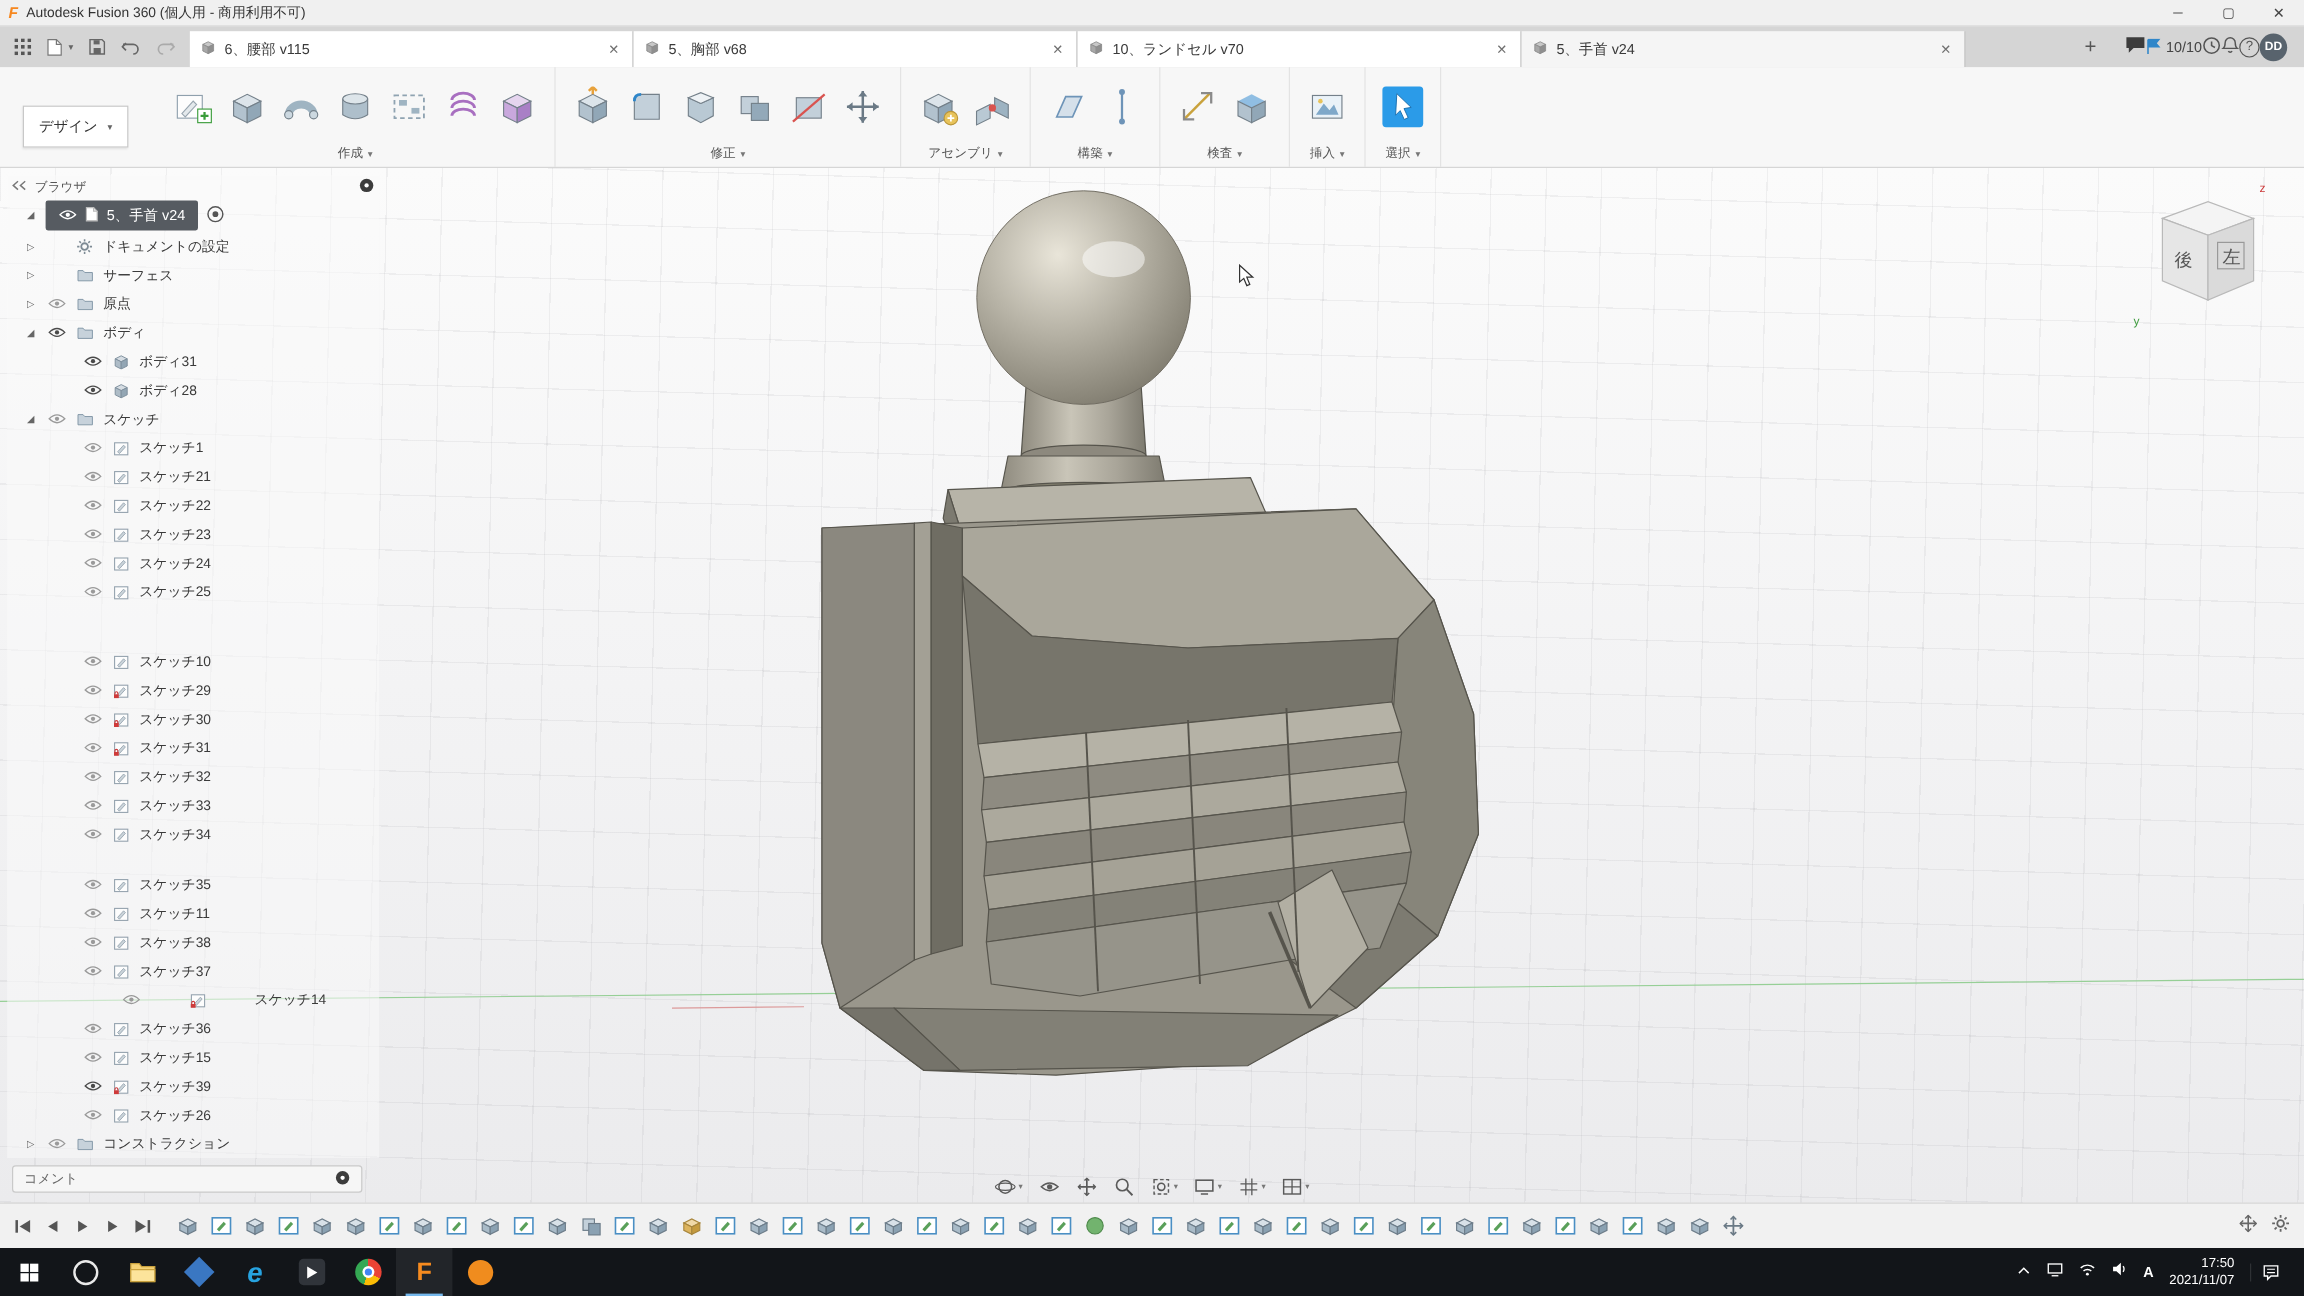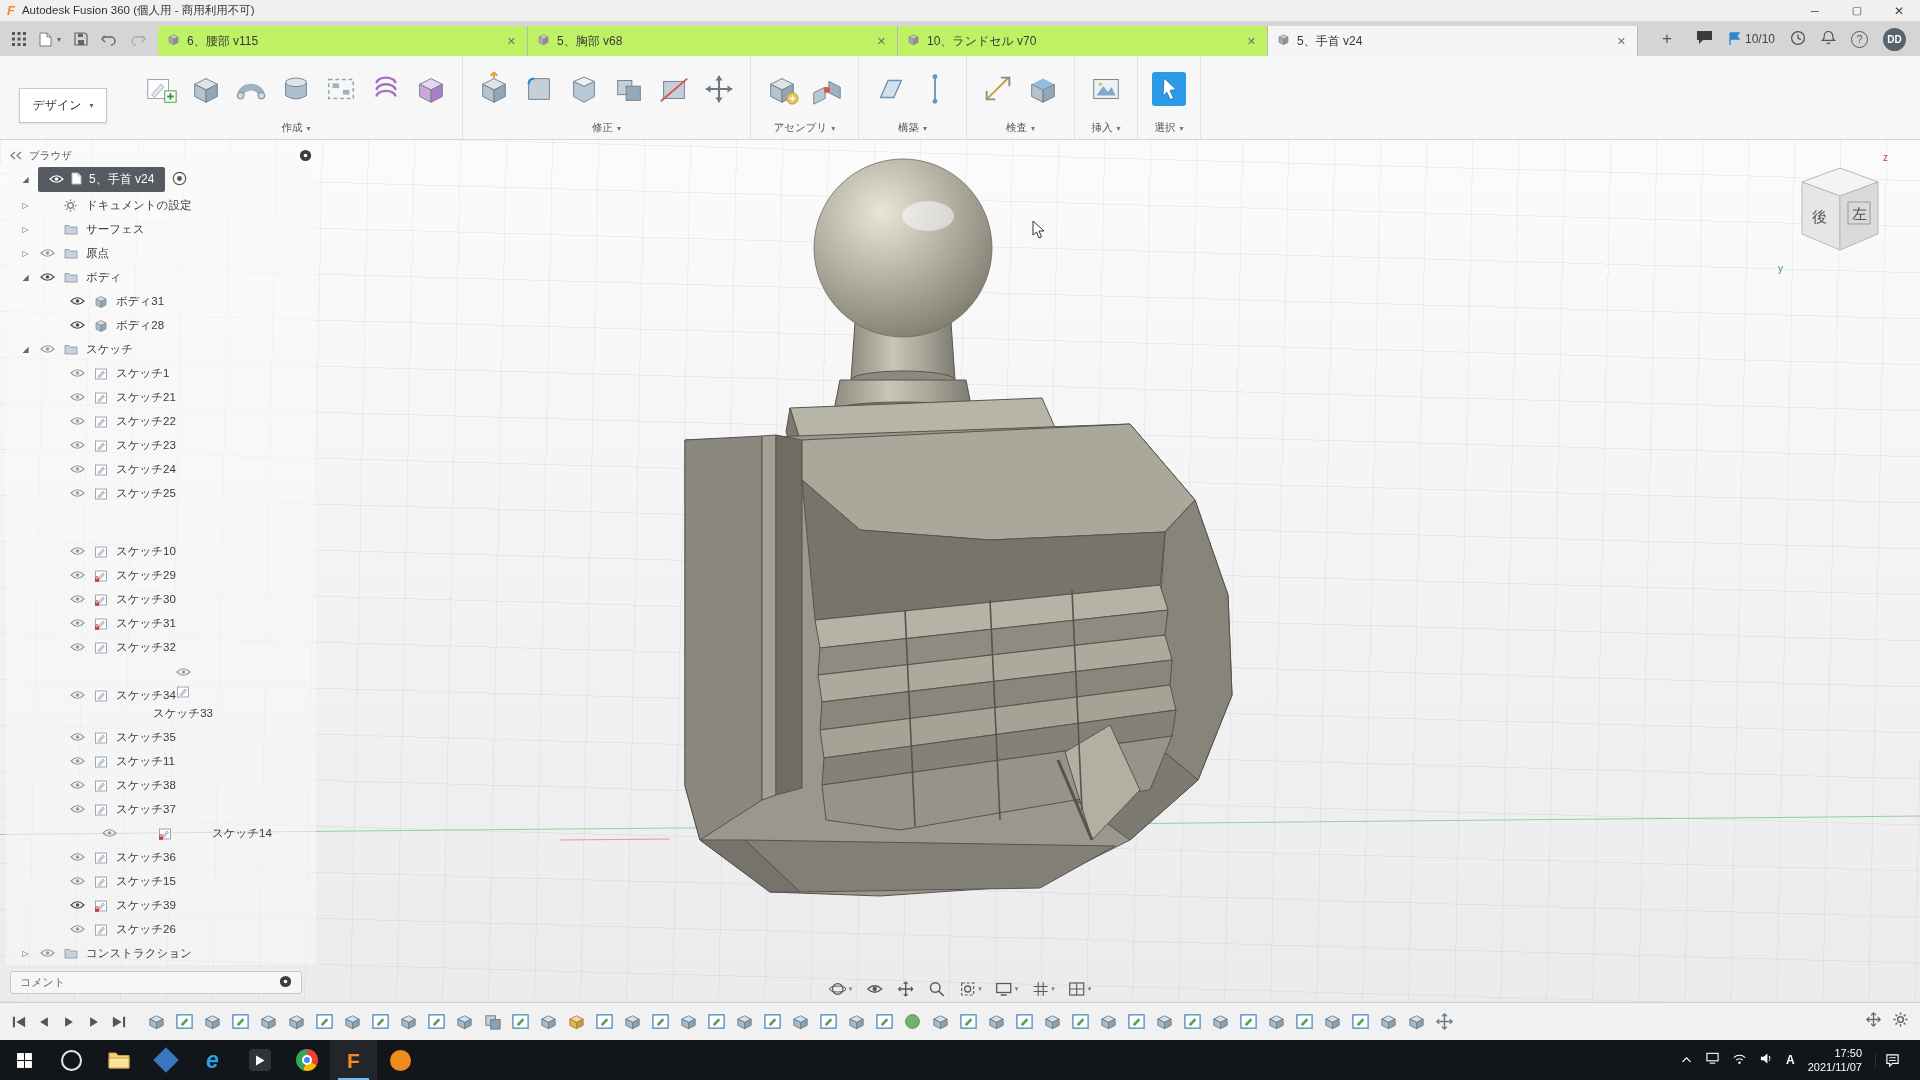--- a/index.html
+++ b/index.html
@@ -12,26 +12,26 @@
   .winbtns{margin-left:auto;display:flex;height:100%}
   .winbtn{width:42px;display:flex;align-items:center;justify-content:center;font-size:11px;color:#444}
   .winbtn.close{font-size:12px}
 
   
   .tabbar{flex:0 0 34px;background:#d5d5d5;display:flex;align-items:stretch}
   .qat{display:flex;align-items:center;gap:13px;padding:0 12px;color:#555}
   .qat svg{display:block}
   .qat .caret{font-size:8px;color:#666;margin-left:-8px}
   .doc-tabs{display:flex;align-items:flex-end;flex:1;overflow:hidden}
-  .dtab{width:370px;height:30px;background:#bef264;border-right:1px solid #b9b9b9;display:flex;align-items:center;gap:7px;padding:0 9px;font-size:12px;color:#3a3a3a}
+  .dtab{width:370px;height:30px;background:#ffffff;border-right:1px solid #b9b9b9;display:flex;align-items:center;gap:7px;padding:0 9px;font-size:12px;color:#3a3a3a}
   .dtab.active{background:#f5f5f5}
   .dtab-label{flex:1;overflow:hidden;white-space:nowrap;text-overflow:ellipsis}
   .dtab-x{color:#707070;font-size:11px;padding:0 2px}
   .tabplus{width:30px;display:flex;align-items:center;justify-content:center;font-size:17px;color:#555}
-  .tabstrip-right{display:flex;align-items:center;gap:15px;padding:0 14px;color:#444;font-size:12px}
+  .tabstrip-right{display:flex;align-items:center;gap:0;padding:0 14px;color:#444;font-size:12px}
   .jobwrap{display:flex;align-items:center;gap:4px}
   .avatar{width:23px;height:23px;border-radius:50%;background:#58636d;color:#fff;font-size:10px;font-weight:bold;display:flex;align-items:center;justify-content:center}
   .helpq{width:17px;height:17px;border-radius:50%;border:1.4px solid #555;display:flex;align-items:center;justify-content:center;font-size:11px;color:#555}
 
   
   .ribbon{flex:0 0 84px;background:#f7f7f7;border-bottom:1px solid #d6d6d6;display:flex}
   .ws-wrap{width:126px;display:flex;align-items:center;justify-content:center;padding-top:16px}
   .ws-btn{border:1px solid #c8c8c8;background:#fff;padding:8px 12px;font-size:12px;color:#333;box-shadow:0 1px 2px rgba(0,0,0,.10);display:flex;gap:8px;align-items:center}
   .ws-btn .caret{font-size:8px;color:#666}
   .ribbon-main{flex:1;display:flex;flex-direction:column}
@@ -834,21 +834,21 @@
               </svg>
             </span>
             <span class="bicon">
               <svg width="14" height="13" viewBox="0 0 14 13">
                 <rect x="1.5" y="2" width="11" height="10" fill="#fdfdfd" stroke="#93a1ad" stroke-width="0.9"></rect>
                 <path d="M4 9.5 L9 4 L10.5 5.5 L5.5 11 Z" fill="#cbd4da" stroke="#93a1ad" stroke-width="0.7"></path>
               </svg>
             </span>
             <span class="blabel">スケッチ32</span>
           </div>
-          <div class="brow" style="padding-left: 44px; flex-direction: column;">
+          <div class="brow" style="padding-left: 44px;">
             <span class="arr"></span>
             <span class="cell-eye">
               <svg width="15" height="10" viewBox="0 0 15 10">
                 <path d="M1 5 Q7.5 -1.5 14 5 Q7.5 11.5 1 5 Z" fill="none" stroke="#9a9a9a" stroke-width="1.1"></path>
                 <circle cx="7.5" cy="5" r="1.8" fill="#9a9a9a"></circle>
               </svg>
             </span>
             <span class="bicon">
               <svg width="14" height="13" viewBox="0 0 14 13">
                 <rect x="1.5" y="2" width="11" height="10" fill="#fdfdfd" stroke="#93a1ad" stroke-width="0.9"></rect>

